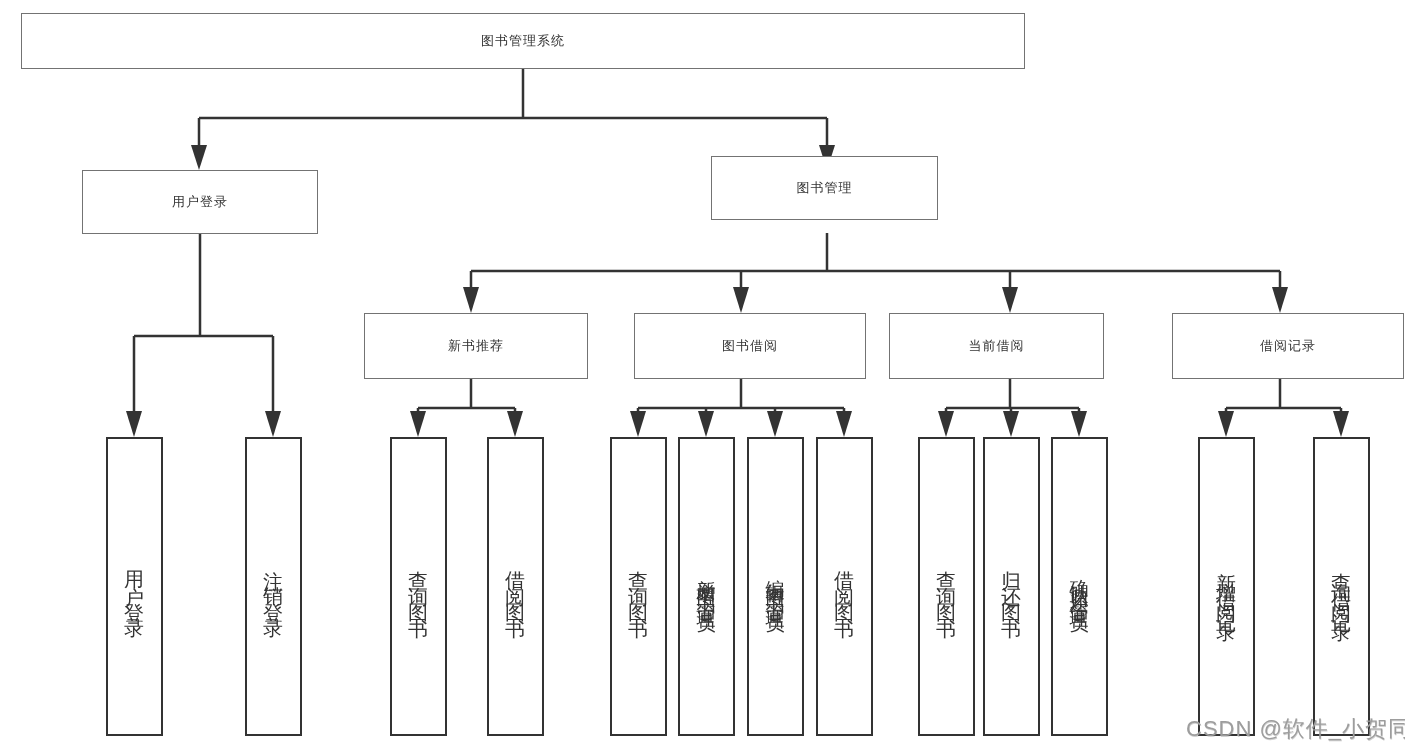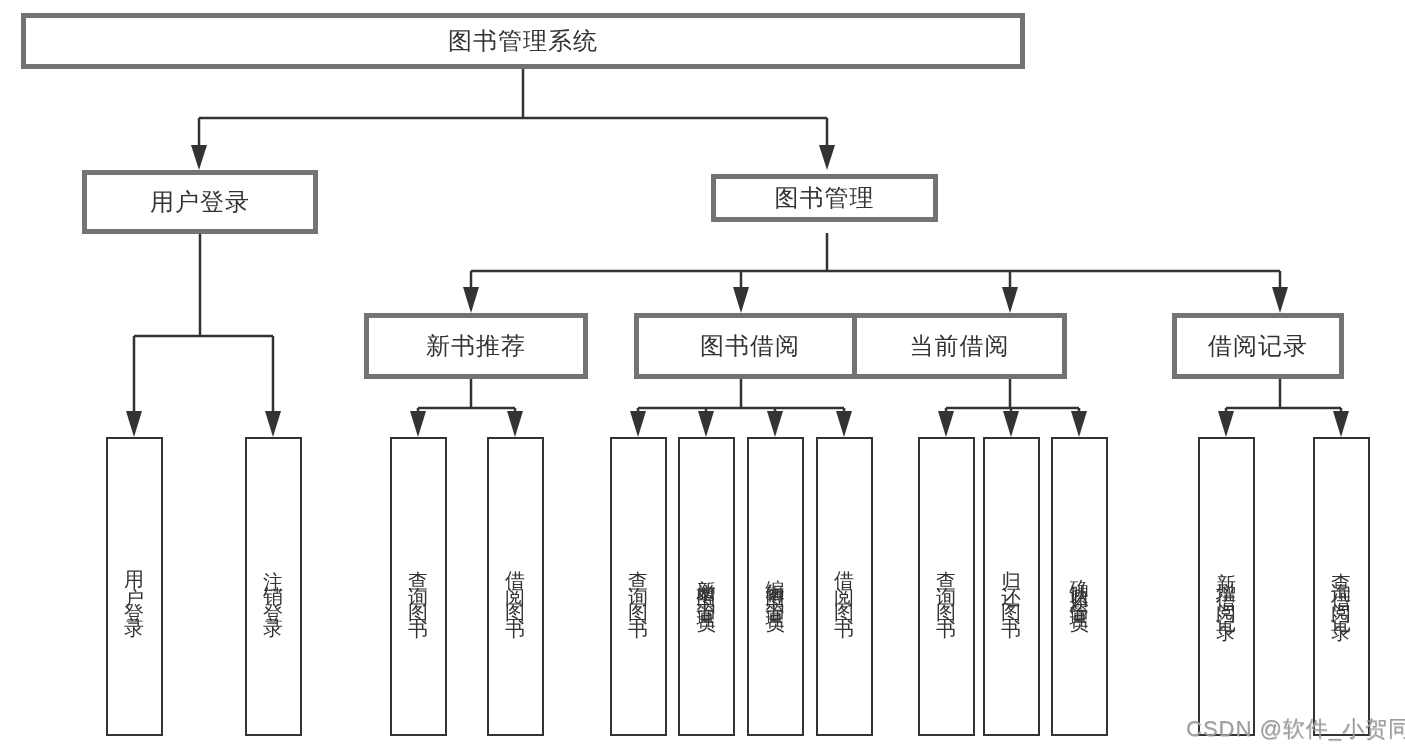--- a/index.html
+++ b/index.html
@@ -15,26 +15,26 @@
   #wires {
     position: absolute;
     left: 0; top: 0;
     width: 1405px; height: 747px;
     z-index: 1;
   }
   .node {
     position: absolute;
     box-sizing: border-box;
     background: #ffffff;
-    border: 5px solid #737373;
+    border: 1px solid #737373;
     display: flex;
     align-items: center;
     justify-content: center;
     z-index: 2;
-    font-size: 24px;
+    font-size: 13px;
     letter-spacing: 1px;
     white-space: nowrap;
   }
   .leaf {
     position: absolute;
     box-sizing: border-box;
     top: 437px;
     width: 57px;
     height: 299px;
     background: #ffffff;
@@ -111,34 +111,34 @@
     </g>
   </svg>
 
   <div class="node" style="left:21px; top:13px; width:1004px; height:56px;">
     <span>图书管理系统</span>
   </div>
 
   <div class="node" style="left:82px; top:170px; width:236px; height:64px;">
     <span>用户登录</span>
   </div>
-  <div class="node" style="left:711px; top:174px; width:227px; height:48px;">
+  <div class="node" style="left:711px; top:156px; width:227px; height:64px;">
     <span>图书管理</span>
   </div>
 
   <div class="node" style="left:364px; top:313px; width:224px; height:66px;">
     <span>新书推荐</span>
   </div>
   <div class="node" style="left:634px; top:313px; width:232px; height:66px;">
     <span>图书借阅</span>
   </div>
-  <div class="node" style="left:852px; top:313px; width:215px; height:66px;">
+  <div class="node" style="left:889px; top:313px; width:215px; height:66px;">
     <span>当前借阅</span>
   </div>
-  <div class="node" style="left:1172px; top:313px; width:172px; height:66px;">
+  <div class="node" style="left:1172px; top:313px; width:232px; height:66px;">
     <span>借阅记录</span>
   </div>
 
   <div class="leaf" style="left:106px;">
     <span class="vtext">用户登录</span>
   </div>
   <div class="leaf" style="left:245px;">
     <span class="vtext">注销登录</span>
   </div>
 

